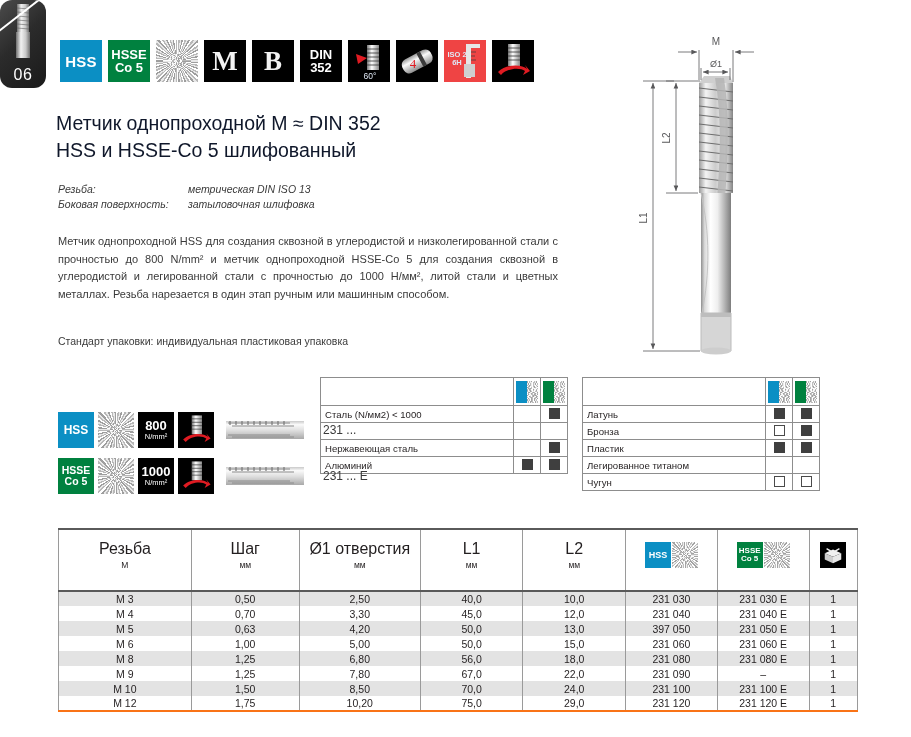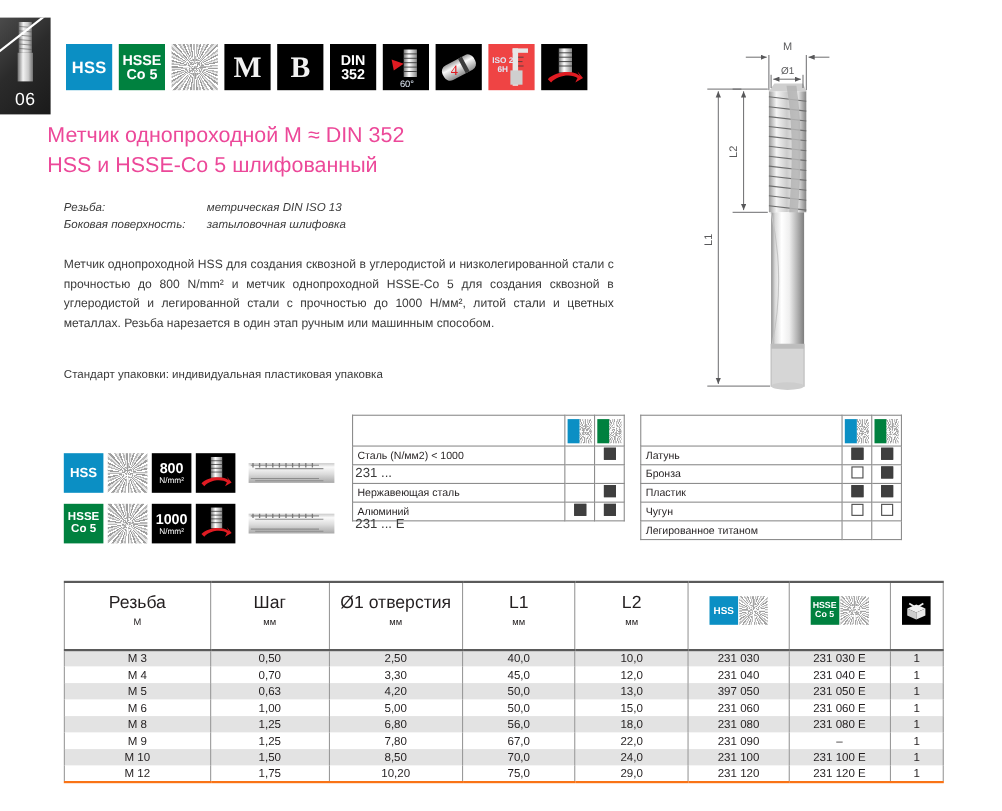--- a/index.html
+++ b/index.html
@@ -8,23 +8,24 @@
     width: 911px; height: 737px;
     background:#ffffff;
     font-family:"Liberation Sans", sans-serif;
     color:#231f20;
     position:relative;
     overflow:hidden;
   }
 
   
   .index-tab{
-    position:absolute; left:0; top:16px; width:46px; height:88px;
+    position:absolute; left:0; top:0; width:46px; height:88px;
     background:linear-gradient(135deg,#4b4b4b 0%,#2b2b2b 45%,#1a1a1a 100%);
     overflow:hidden;
+    border-radius:12px;
   }
   .index-tab .tap-img{
     position:absolute; left:8px; top:2px; width:30px; height:58px;
   }
   .index-tab .slash{
     position:absolute; left:-6px; top:34px; width:70px; height:2px;
     background:#ffffff; transform:rotate(-38deg); transform-origin:left center;
   }
   .index-tab .num{
     position:absolute; left:0; right:0; bottom:4px; text-align:center;
@@ -48,22 +49,22 @@
       repeating-conic-gradient(from 0deg at 50% 50%,
         #ffffff 0deg 4deg, #b8b8b8 4deg 8deg, #e8e8e8 8deg 12deg, #9e9e9e 12deg 16deg);
   }
   .ic-black{ background:#000; color:#f2f2f2; }
   .ic-black .big{ font-size:27px; font-weight:bold; font-family:"Liberation Serif", serif; }
   .ic-din{ background:#000; color:#fff; font-weight:bold; font-size:13px; line-height:13px; text-align:center; }
   .ic svg{ display:block; }
 
   
   .title{
-    position:absolute; left:43px; top:110px; width:560px;
-    font-size:19.5px; line-height:27px; color:#ec4899; font-weight:normal;
+    position:absolute; left:56px; top:110px; width:560px;
+    font-size:19.5px; line-height:27px; color:#0f172a; font-weight:normal;
   }
   .specs{
     position:absolute; left:58px; top:182px; width:430px;
     font-size:10.5px; line-height:14.5px; color:#3a3a3a;
   }
   .specs .row{ display:flex;font-style:italic; }
   .specs .lbl{ width:130px; flex:0 0 130px; }
   .desc{
     position:absolute; left:58px; top:233px; width:500px;
     font-size:11px; line-height:17.5px; color:#3a3a3a; text-align:justify;
@@ -453,28 +454,28 @@
       <td>Бронза</td>
       <td class="mark"><span class="sq-empty"></span></td>
       <td class="mark"><span class="sq-filled"></span></td>
     </tr>
     <tr>
       <td>Пластик</td>
       <td class="mark"><span class="sq-filled"></span></td>
       <td class="mark"><span class="sq-filled"></span></td>
     </tr>
     <tr>
+      <td>Легированное титаном</td>
+      <td class="mark"></td>
+      <td class="mark"></td>
+    </tr>
+    <tr>
       <td>Чугун</td>
       <td class="mark"><span class="sq-empty"></span></td>
       <td class="mark"><span class="sq-empty"></span></td>
-    </tr>
-    <tr>
-      <td>Легированное титаном</td>
-      <td class="mark"></td>
-      <td class="mark"></td>
     </tr>
   </tbody>
 </table>
 
 <div class="variants">
 
   <div class="variant-row">
     <div class="vic vic-hss">
       <span>HSS</span>
     </div>

